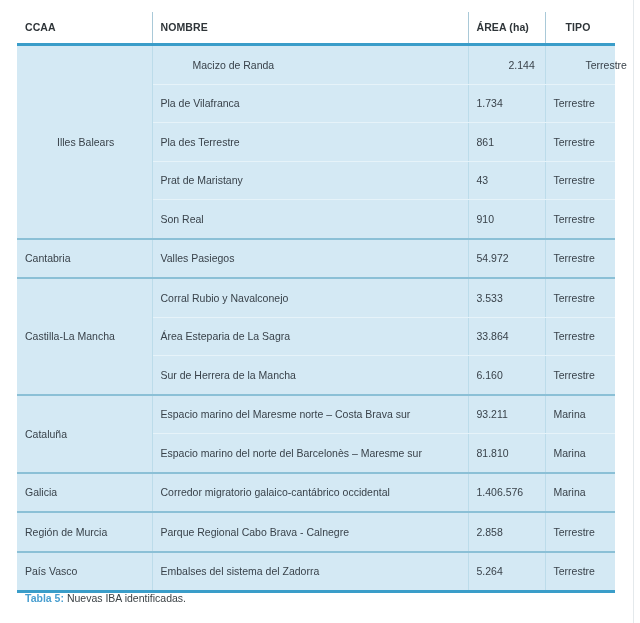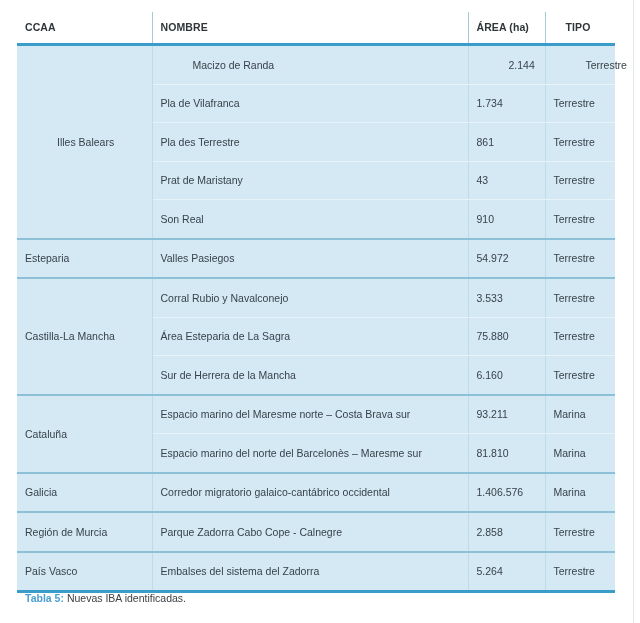--- a/index.html
+++ b/index.html
@@ -156,35 +156,35 @@
         <td>43</td>
         <td class="tipo">Terrestre</td>
       </tr>
       <tr class="in-group">
         <td>Son Real</td>
         <td>910</td>
         <td class="tipo">Terrestre</td>
       </tr>
 
       <tr class="group-start">
-        <td class="ccaa">Esteparia</td>
+        <td class="ccaa">Cantabria</td>
         <td>Valles Pasiegos</td>
         <td>54.972</td>
         <td class="tipo">Terrestre</td>
       </tr>
 
       <tr class="group-start">
         <td class="ccaa" rowspan="3">Castilla-La Mancha</td>
         <td>Corral Rubio y Navalconejo</td>
         <td>3.533</td>
         <td class="tipo">Terrestre</td>
       </tr>
       <tr class="in-group">
         <td>Área Esteparia de La Sagra</td>
-        <td>75.880</td>
+        <td>33.864</td>
         <td class="tipo">Terrestre</td>
       </tr>
       <tr class="in-group">
         <td>Sur de Herrera de la Mancha</td>
         <td>6.160</td>
         <td class="tipo">Terrestre</td>
       </tr>
 
       <tr class="group-start">
         <td class="ccaa" rowspan="2">Cataluña</td>
@@ -200,21 +200,21 @@
 
       <tr class="group-start">
         <td class="ccaa">Galicia</td>
         <td>Corredor migratorio galaico-cantábrico occidental</td>
         <td>1.406.576</td>
         <td class="tipo">Marina</td>
       </tr>
 
       <tr class="group-start">
         <td class="ccaa">Región de Murcia</td>
-        <td>Parque Zadorra Cabo Cope - Calnegre</td>
+        <td>Parque Regional Cabo Brava - Calnegre</td>
         <td>2.858</td>
         <td class="tipo">Terrestre</td>
       </tr>
 
       <tr class="group-start last-row">
         <td class="ccaa">País Vasco</td>
         <td>Embalses del sistema del Zadorra</td>
         <td>5.264</td>
         <td class="tipo">Terrestre</td>
       </tr>

